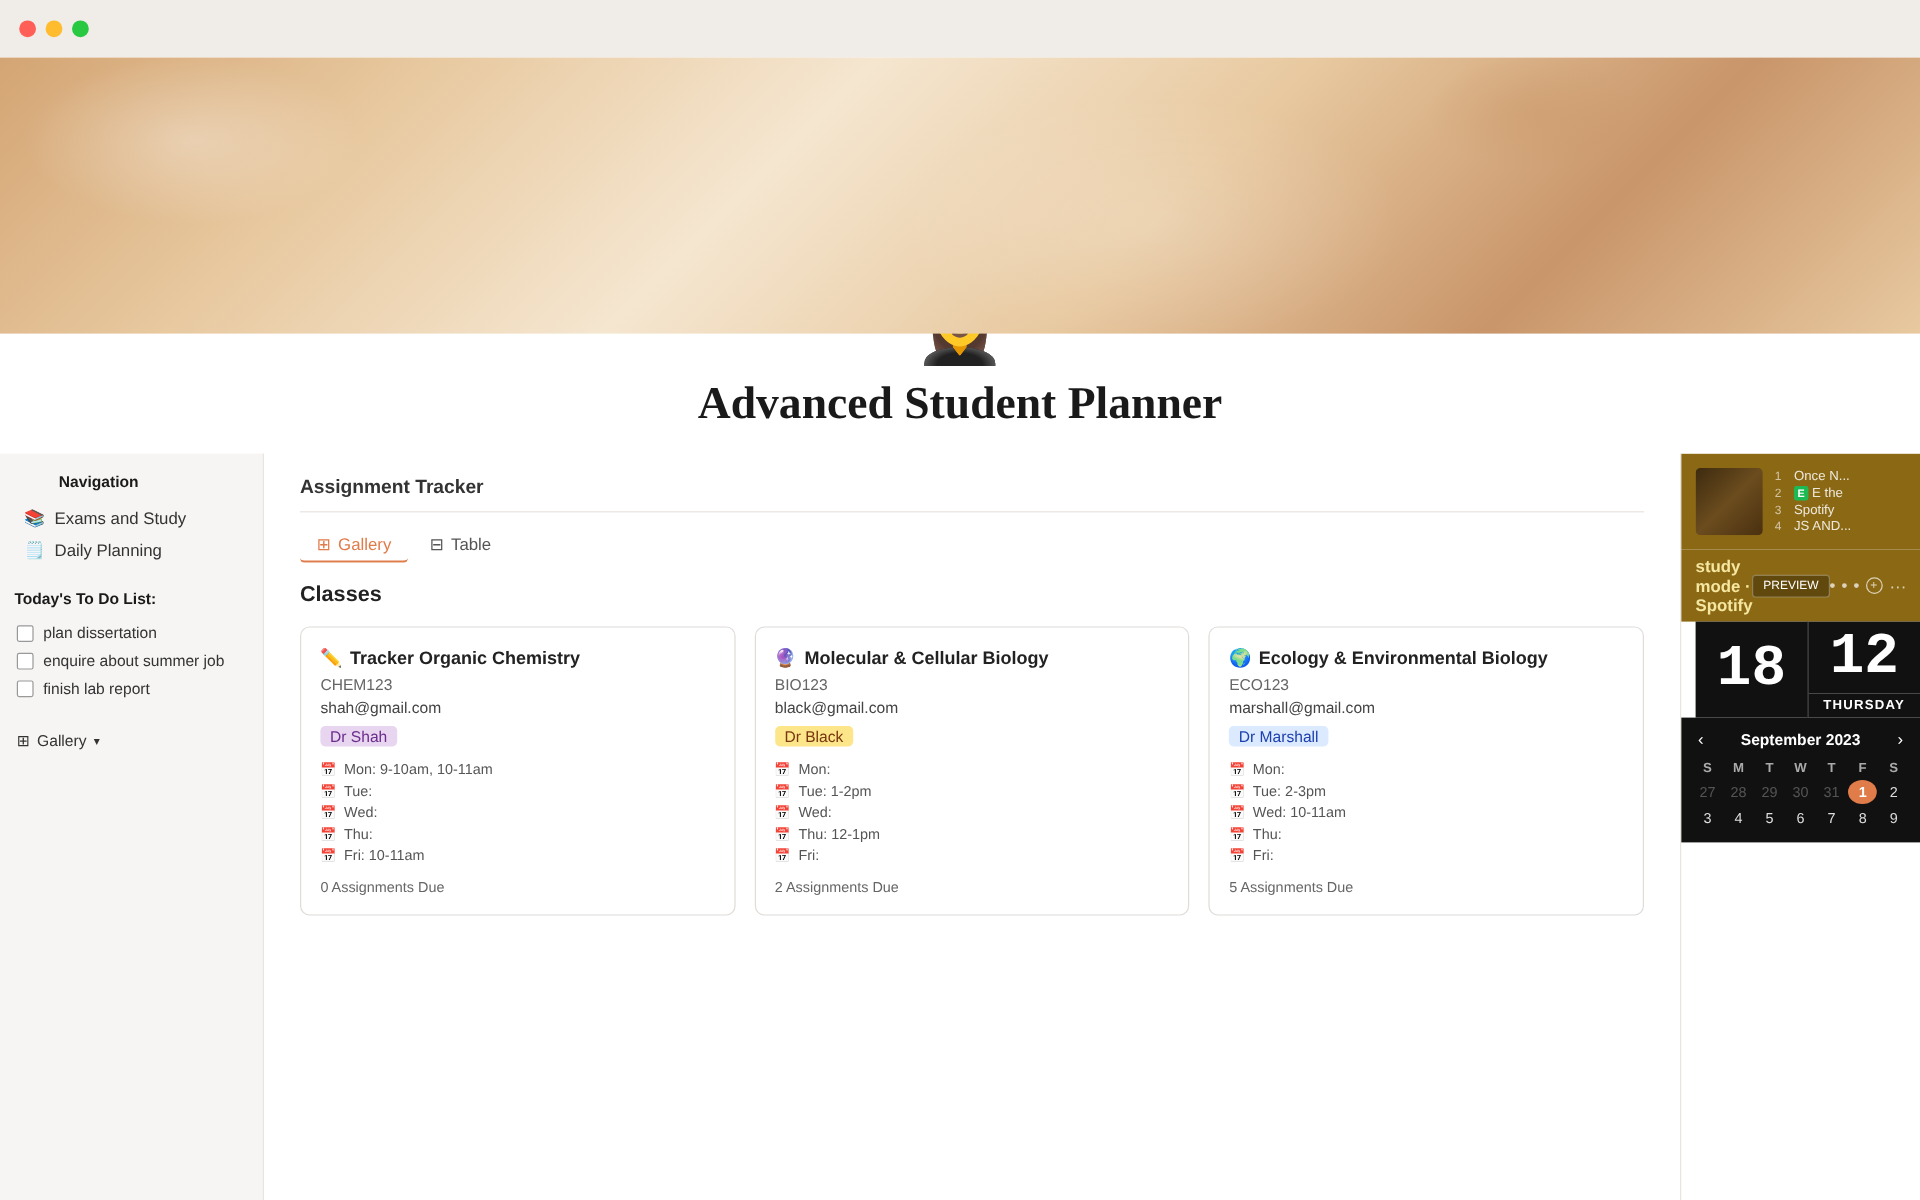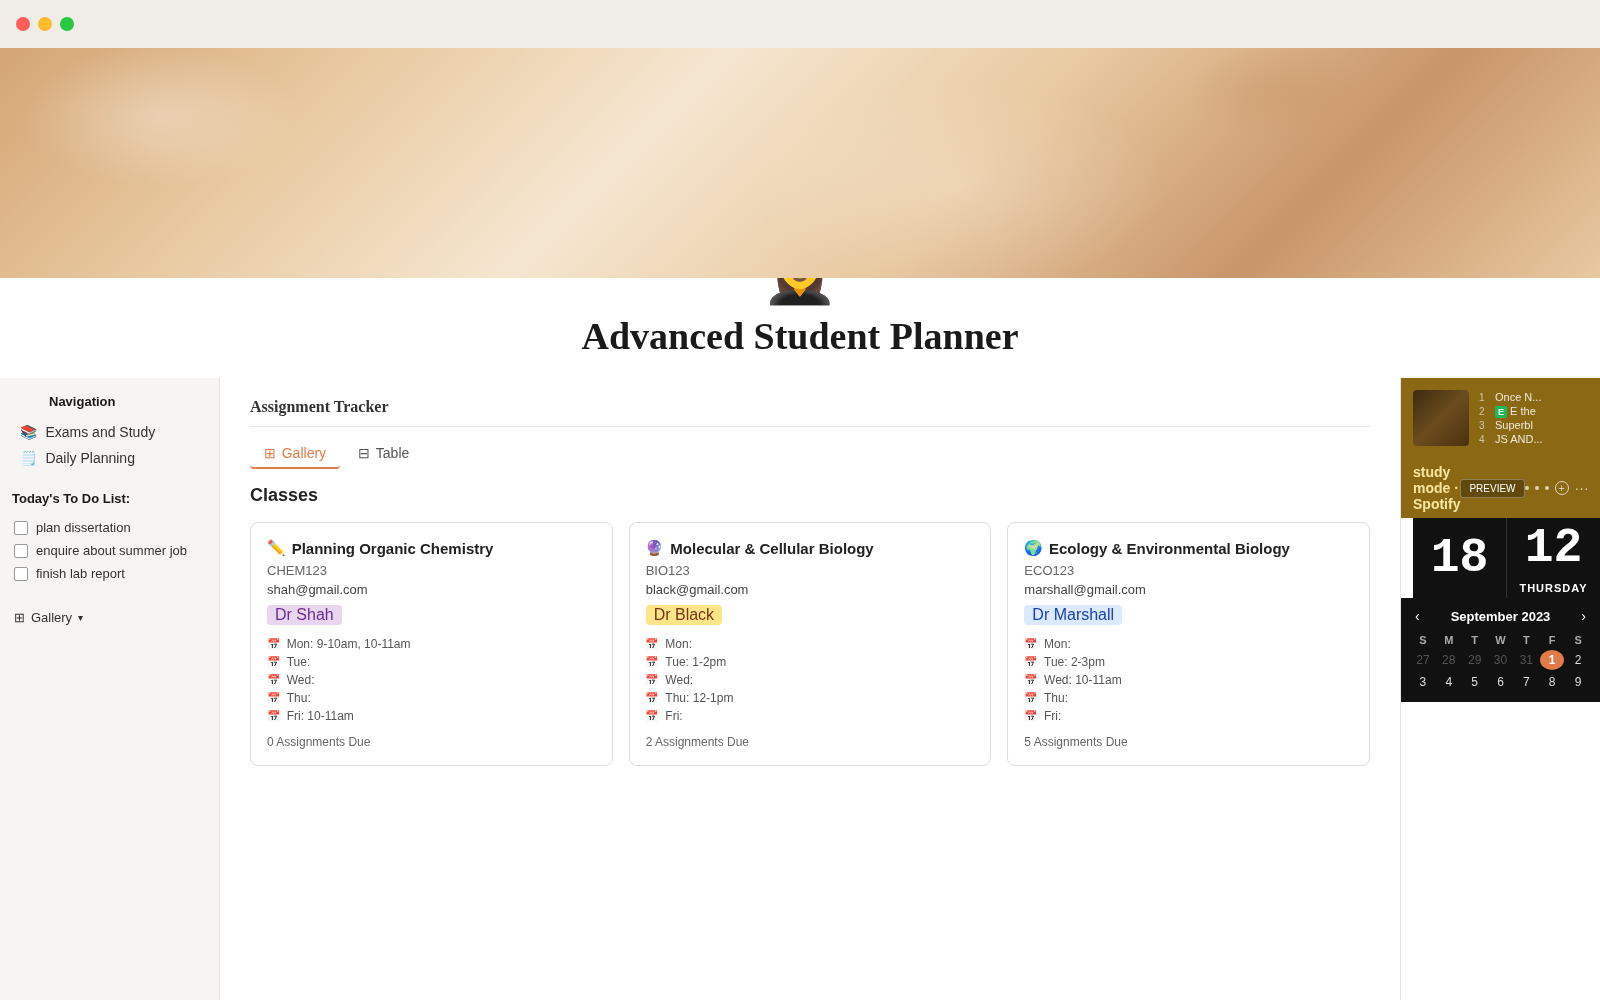--- a/index.html
+++ b/index.html
@@ -138,21 +138,20 @@
 
     .tracker-header {
       padding: 20px 0 10px;
       border-bottom: 1px solid #e8e4e0;
       margin-bottom: 12px;
     }
     .tracker-title {
       font-size: 16px;
       font-weight: 600;
       color: #333;
-      font-family: Liberation Serif, serif;
     }
 
     .view-tabs {
       display: flex;
       gap: 4px;
       margin-bottom: 16px;
     }
     .view-tab {
       display: flex;
       align-items: center;
@@ -205,21 +204,21 @@
     }
     .class-card-email {
       font-size: 13px;
       color: #444;
       margin-bottom: 8px;
     }
     .professor-badge {
       display: inline-block;
       padding: 1px 8px;
       border-radius: 4px;
-      font-size: 16px;
+      font-size: 13px;
       font-weight: 500;
       margin-bottom: 10px;
     }
     .badge-shah { background: #e8d5f0; color: #6b2d8b; }
     .badge-black { background: #fde68a; color: #78350f; }
     .badge-marshall { background: #dbeafe; color: #1e40af; }
 
     .schedule-item {
       display: flex;
       align-items: center;
@@ -480,21 +479,21 @@
       </div>
     </div>
 
     <div class="classes-title">Classes</div>
 
     <div class="classes-grid">
 
       <div class="class-card">
         <div class="class-card-title">
           <span>✏️</span>
-          <span>Planning Organic Chemistry</span>
+          <span>Tracker Organic Chemistry</span>
         </div>
         <div class="class-card-code">CHEM123</div>
         <div class="class-card-email">shah@gmail.com</div>
         <span class="professor-badge badge-shah">Dr Shah</span>
         <div>
           <div class="schedule-item">
               <span class="schedule-icon">📅</span>
               <span>Mon: 9-10am, 10-11am</span>
             </div>
           <div class="schedule-item">
@@ -599,21 +598,21 @@
         </div>
         <div class="spotify-track">
           <span class="spotify-track-num">2</span>
           <span>
             <span style="background:#1db954;color:#fff;padding:1px 3px;border-radius:2px;font-size:9px;font-weight:700;">E</span>
             <span>E the</span>
           </span>
         </div>
         <div class="spotify-track">
           <span class="spotify-track-num">3</span>
-          <span>Superbl</span>
+          <span>Spotify</span>
         </div>
         <div class="spotify-track">
           <span class="spotify-track-num">4</span>
           <span>JS AND...</span>
         </div>
       </div>
     </div>
 
     <div class="spotify-footer">
       <span class="spotify-label">study mode · Spotify</span>

